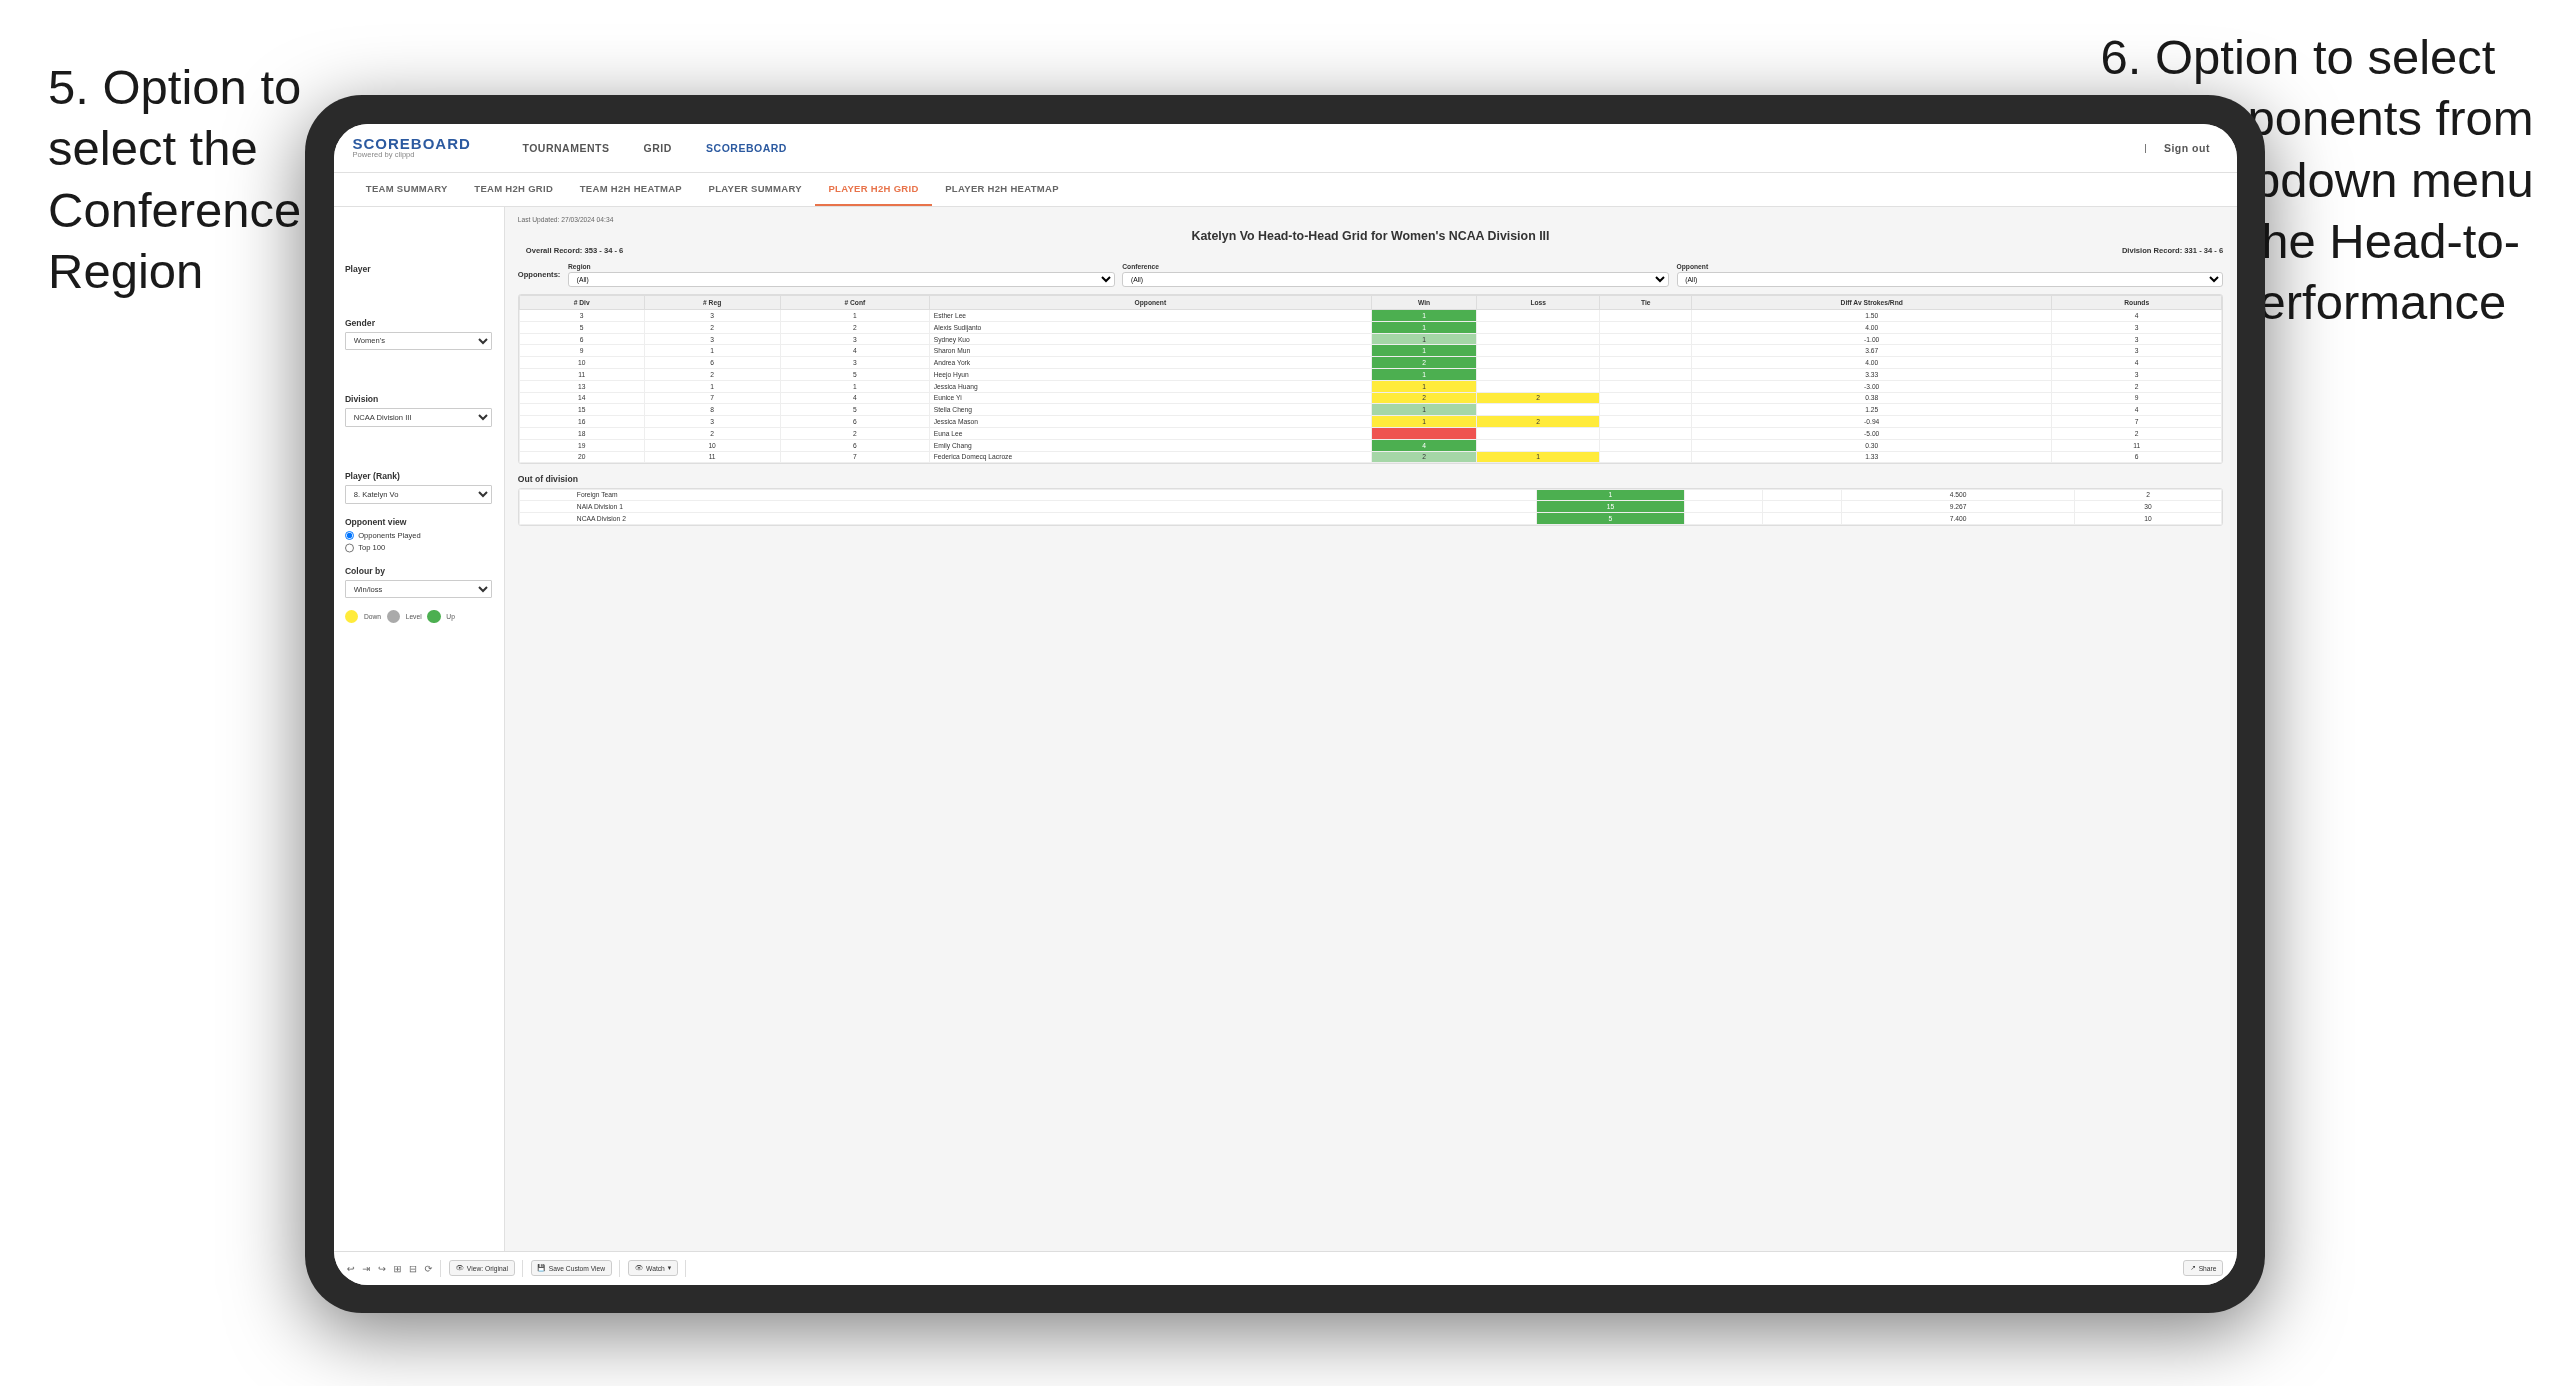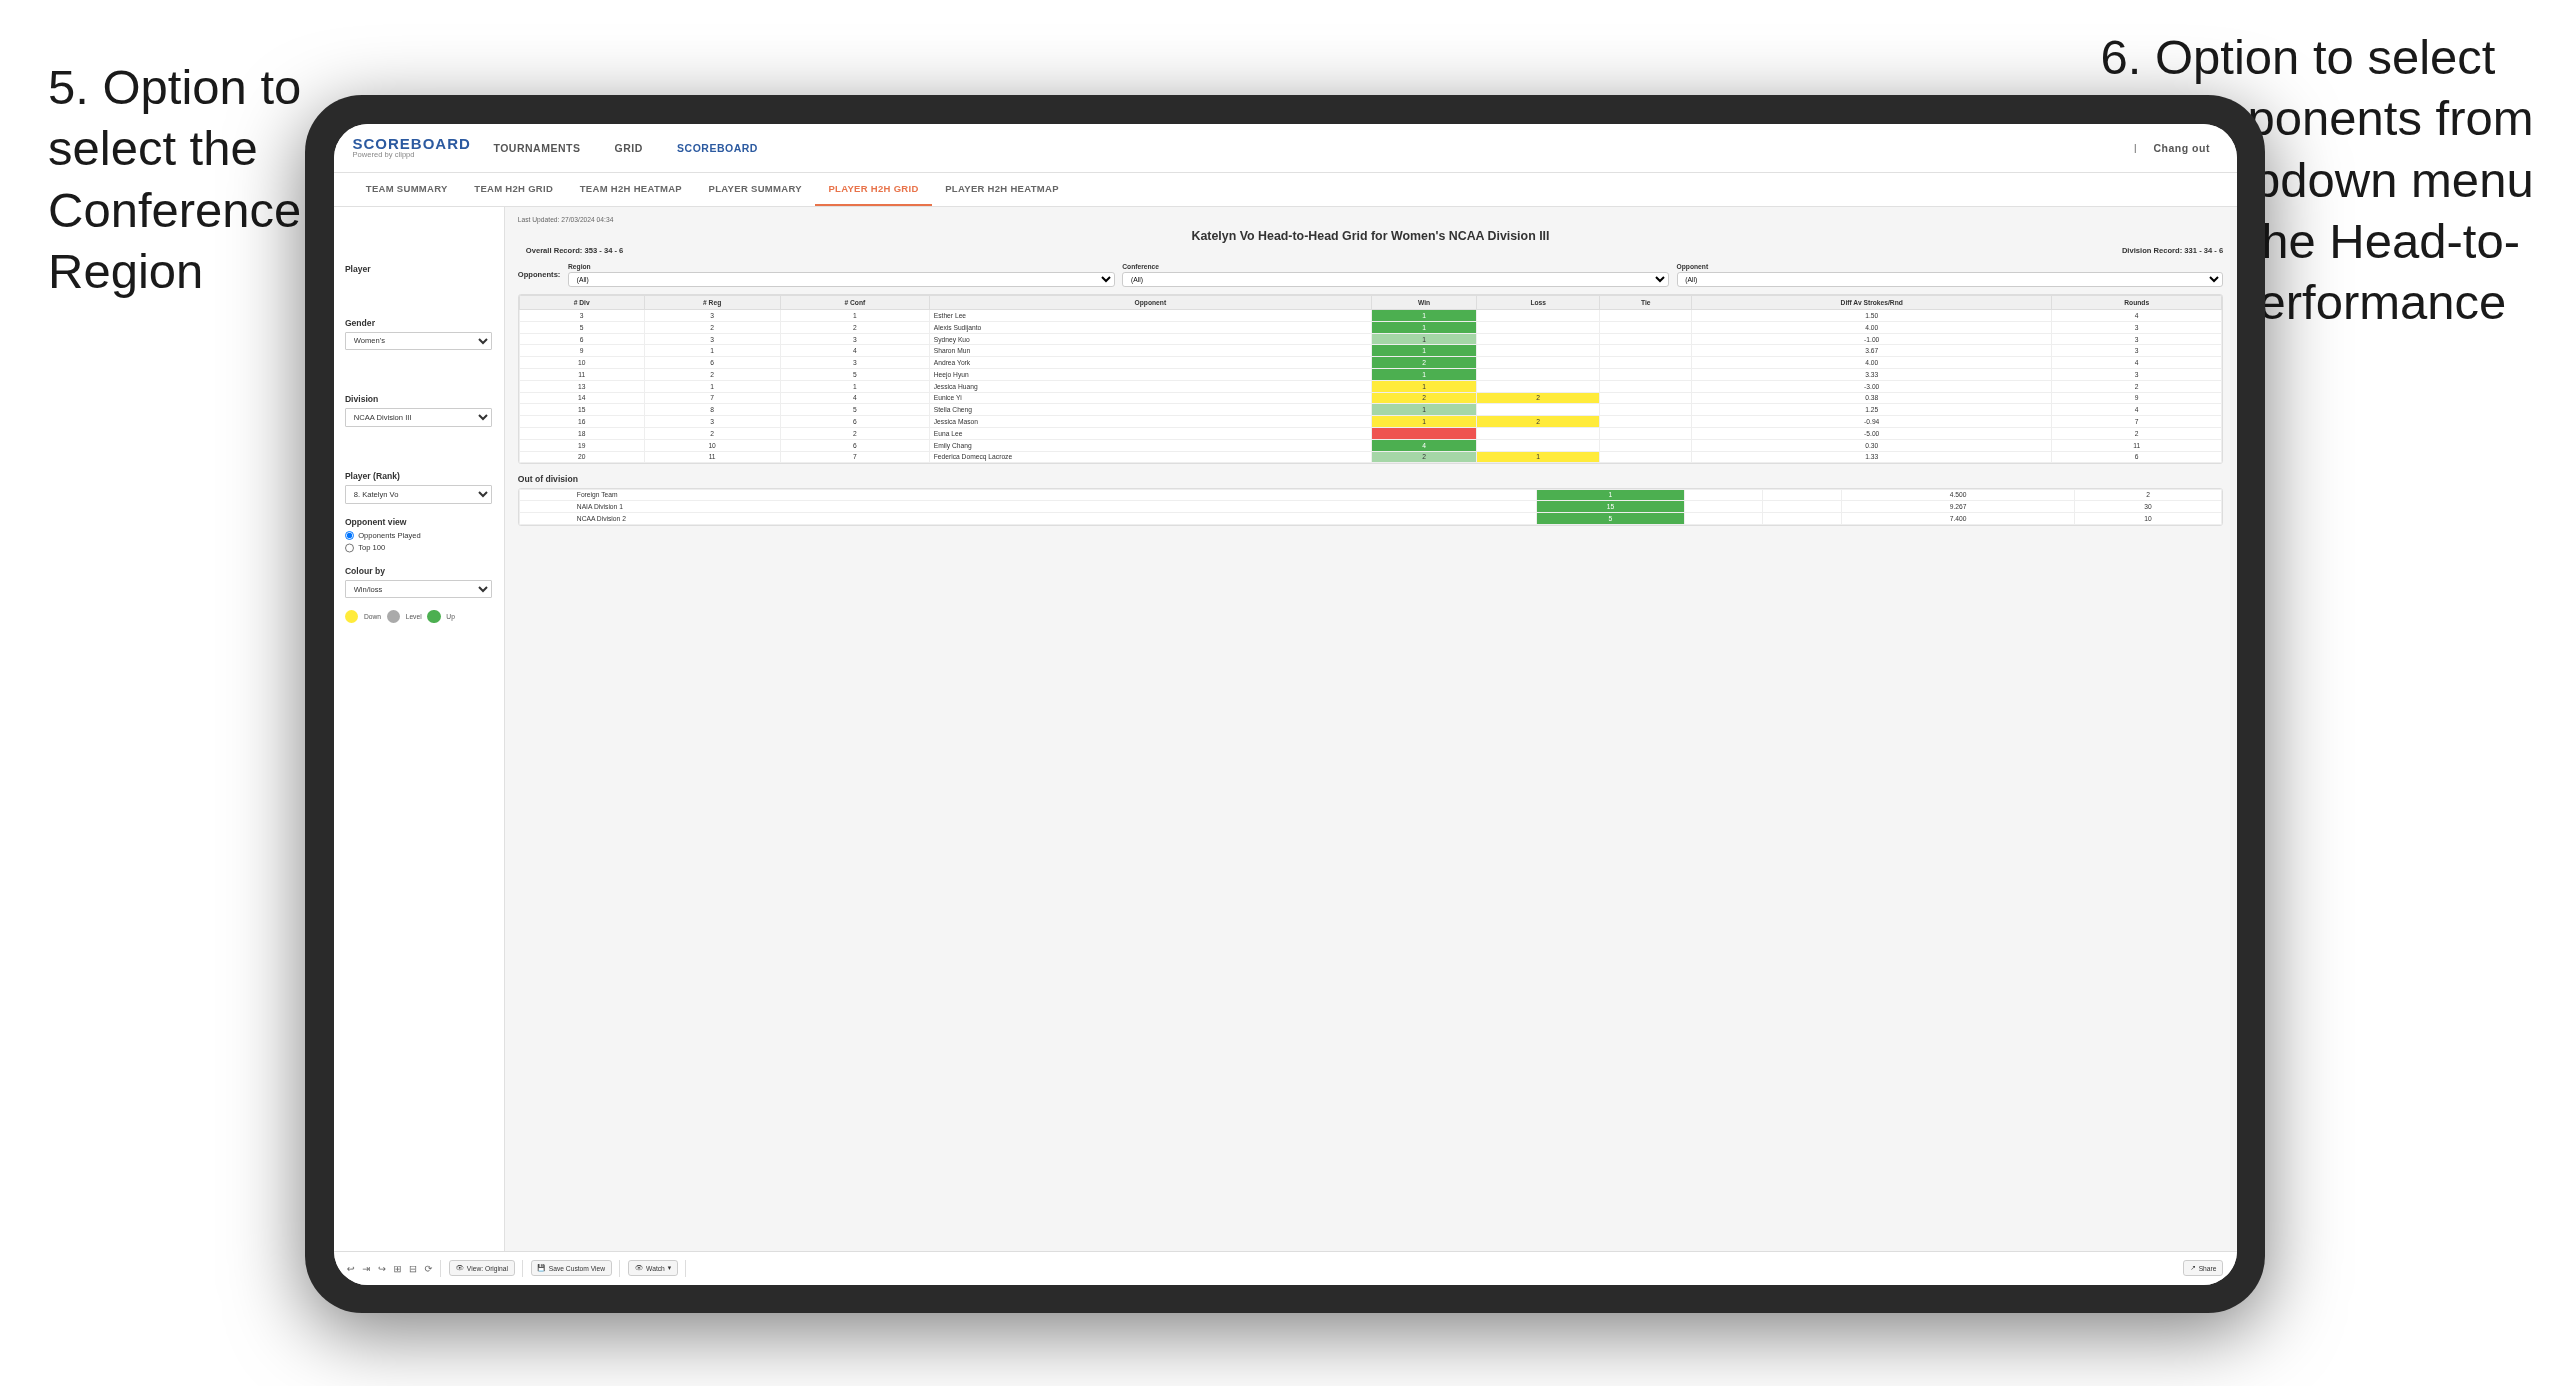--- a/index.html
+++ b/index.html
@@ -56,21 +56,21 @@
       flex-direction: column;
     }
 
     
     .app-header {
       background: #ffffff;
       border-bottom: 1px solid #e0e0e0;
       padding: 7.6px 19px;
       display: flex;
       align-items: center;
-      gap: 15px;
+      gap: 44px;
       min-height: 49px;
     }
 
     .scoreboard-logo {
       display: flex;
       flex-direction: column;
       line-height: 1;
     }
 
     .scoreboard-logo .logo-main {
@@ -410,21 +410,21 @@
         <span class="logo-main">SCOREBOARD</span>
         <span class="logo-sub">Powered by clippd</span>
       </div>
       <div class="nav-items">
         <span class="nav-item">TOURNAMENTS</span>
         <span class="nav-item">GRID</span>
         <span class="nav-item active">SCOREBOARD</span>
       </div>
       <div class="header-right">
         <span>|</span>
-        <span class="nav-item">Chang out</span>
+        <span class="nav-item">Sign out</span>
       </div>
     </div>
 
     <div class="sub-nav">
       <span class="sub-nav-item">TEAM SUMMARY</span>
       <span class="sub-nav-item">TEAM H2H GRID</span>
       <span class="sub-nav-item">TEAM H2H HEATMAP</span>
       <span class="sub-nav-item">PLAYER SUMMARY</span>
       <span class="sub-nav-item active">PLAYER H2H GRID</span>
       <span class="sub-nav-item">PLAYER H2H HEATMAP</span>

